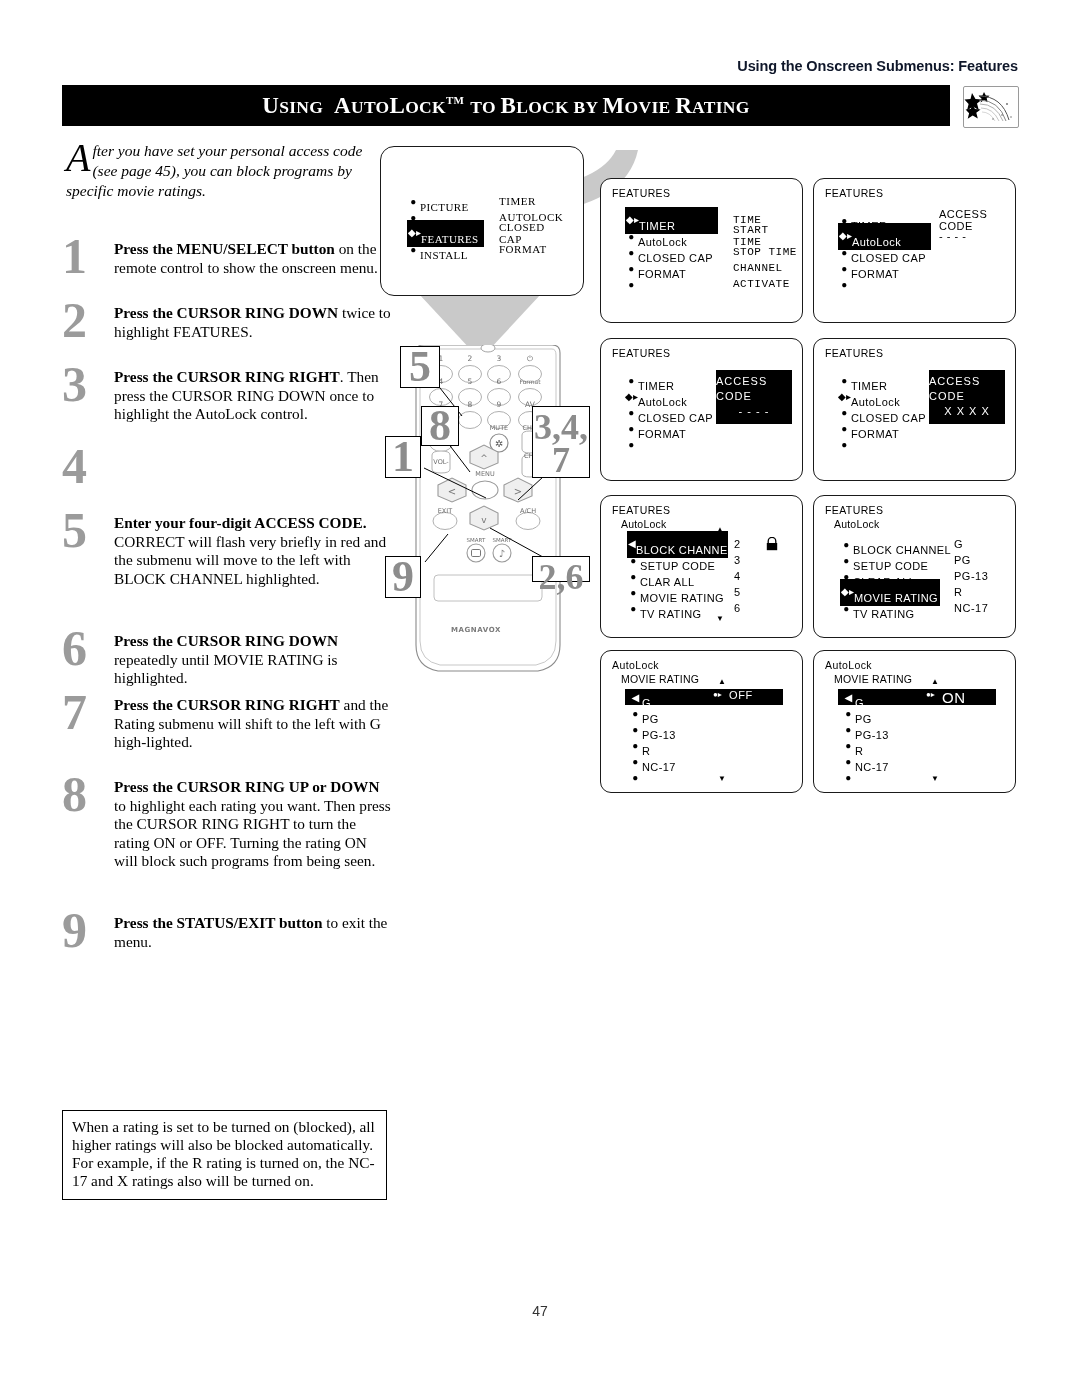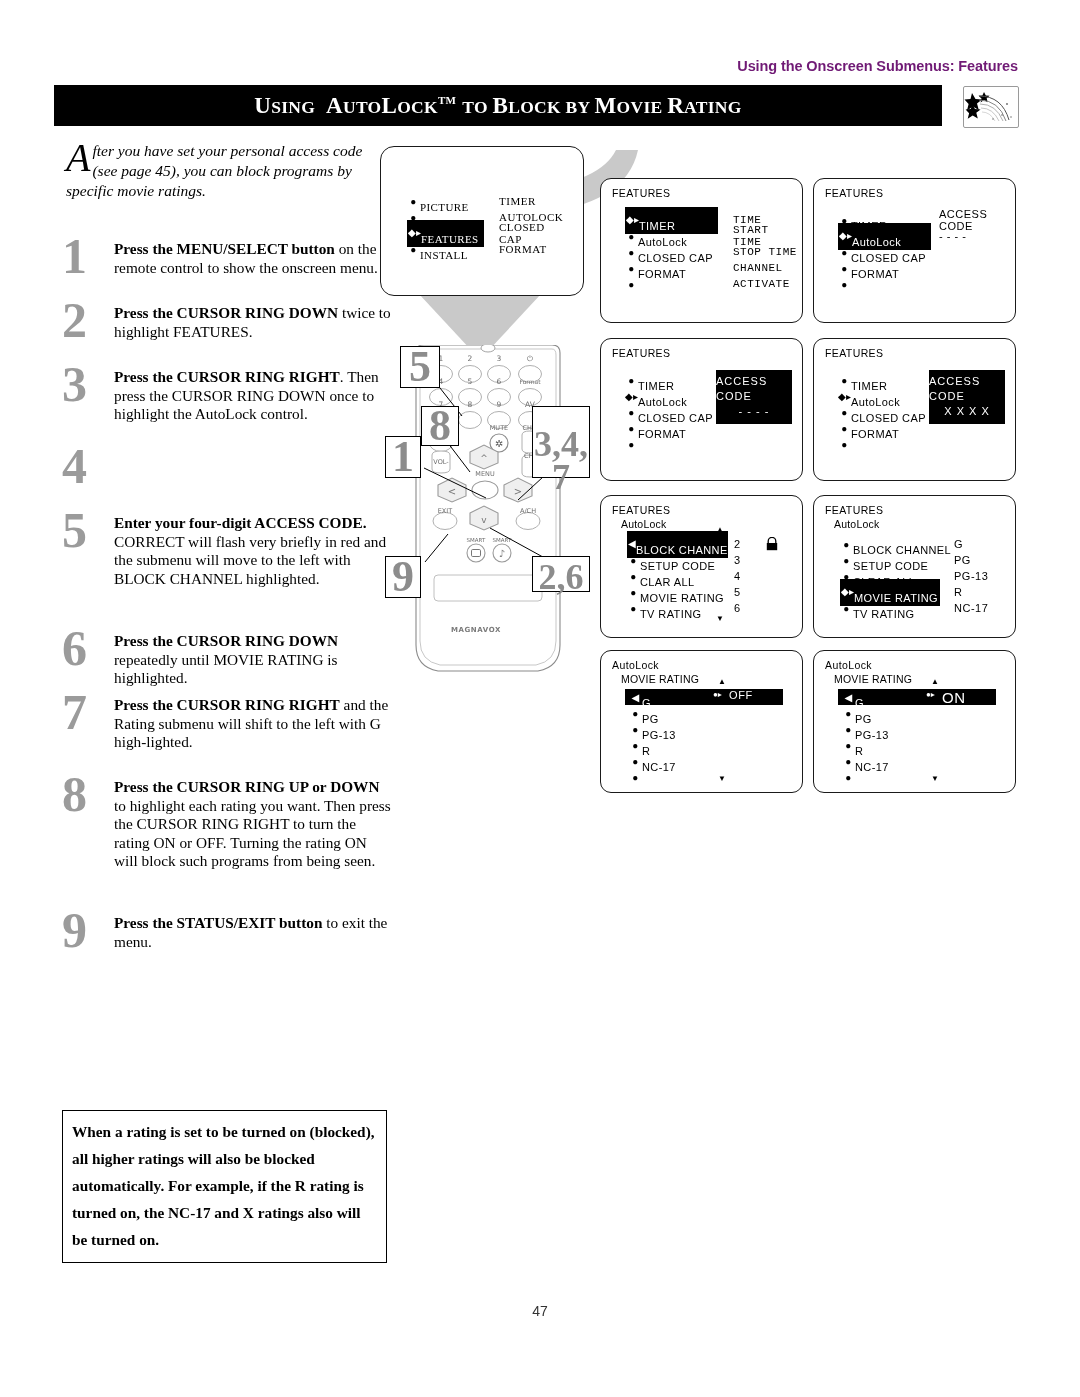--- a/index.html
+++ b/index.html
@@ -9,27 +9,27 @@
     background:#ffffff;
     font-family:"Liberation Serif", serif;
     position:relative;
     overflow:hidden;
   }
 
   
   .running-head {
     position:absolute; right:62px; top:58px;
     font-family:"Liberation Sans", sans-serif;
-    font-weight:bold; font-size:14.5px; color:#701a75;
+    font-weight:bold; font-size:14.5px; color:#0f172a;
     letter-spacing:-0.1px;
   }
 
   
   .titlebar {
-    position:absolute; left:54px; top:85px;
+    position:absolute; left:62px; top:85px;
     width:888px; height:41px;
     background:#000; color:#fff;
     display:flex; align-items:center; justify-content:center;
   }
   .titlebar .title {
     font-family:"Liberation Serif", serif;
     font-weight:bold;
     font-size:23px;
     letter-spacing:0.3px;
     white-space:nowrap;
@@ -70,21 +70,21 @@
   
   .hint { position:absolute; left:62px; top:1110px; width:325px; border:1.4px solid #000; }
   .hint .hdr {
     background:#d9d9d9; border-bottom:1.4px solid #000;
     text-align:center; padding:4px 0 5px;
     font-family:"Liberation Sans", sans-serif;
     font-style:italic; font-weight:bold; font-size:17px;
     letter-spacing:0.4px;
   }
   .hint .hdr .sc2 { font-size:13.5px; }
-  .hint .body { padding:7px 9px 9px; font-size:15.3px; line-height:27px;font-weight:bold; }
+  .hint .body { padding:7px 9px 9px; font-size:15.3px; line-height:18px; }
 
   
   .pageno {
     position:absolute; left:0; right:0; top:1303px; text-align:center;
     font-family:"Liberation Sans", sans-serif; font-size:14px; color:#333;
   }
 
   
   .osd {
     position:absolute;
@@ -618,24 +618,24 @@
   <line x1="58" y1="90" x2="90" y2="132" stroke="#000" stroke-width="1"></line>
   <line x1="44" y1="128" x2="106" y2="158" stroke="#000" stroke-width="1"></line>
   <line x1="176" y1="125" x2="138" y2="160" stroke="#000" stroke-width="1"></line>
   <line x1="45" y1="222" x2="68" y2="194" stroke="#000" stroke-width="1"></line>
   <line x1="172" y1="222" x2="110" y2="188" stroke="#000" stroke-width="1"></line>
 </svg>
 
 <div class="callout big" style="left:400px; top:346px; width:40px; height:42px; line-height:40px;">5</div>
 <div class="callout big" style="left:421px; top:406px; width:38px; height:40px; line-height:38px;">8</div>
 <div class="callout big" style="left:385px; top:436px; width:36px; height:42px; line-height:40px;">1</div>
-<div class="callout two" style="left:532px; top:406px; width:58px; height:72px; padding-top:21px;">
+<div class="callout two" style="left:532px; top:406px; width:58px; height:72px; padding-top:4px;">
   <div>3,4,</div>
   <div>7</div>
 </div>
 <div class="callout big" style="left:385px; top:556px; width:36px; height:42px; line-height:40px;">9</div>
-<div class="callout two" style="left:532px; top:556px; width:58px; height:36px; line-height:40px;">2,6</div>
+<div class="callout two" style="left:532px; top:556px; width:58px; height:26px; line-height:40px;">2,6</div>
 
 <div class="hint">
   <div class="body">When a rating is set to be turned on (blocked), all higher ratings will also be blocked automatically. For example, if the R rating is turned on, the NC-17 and X ratings also will be turned on.</div>
 </div>
 
 <div class="pageno">47</div>
 
 </body></html>

